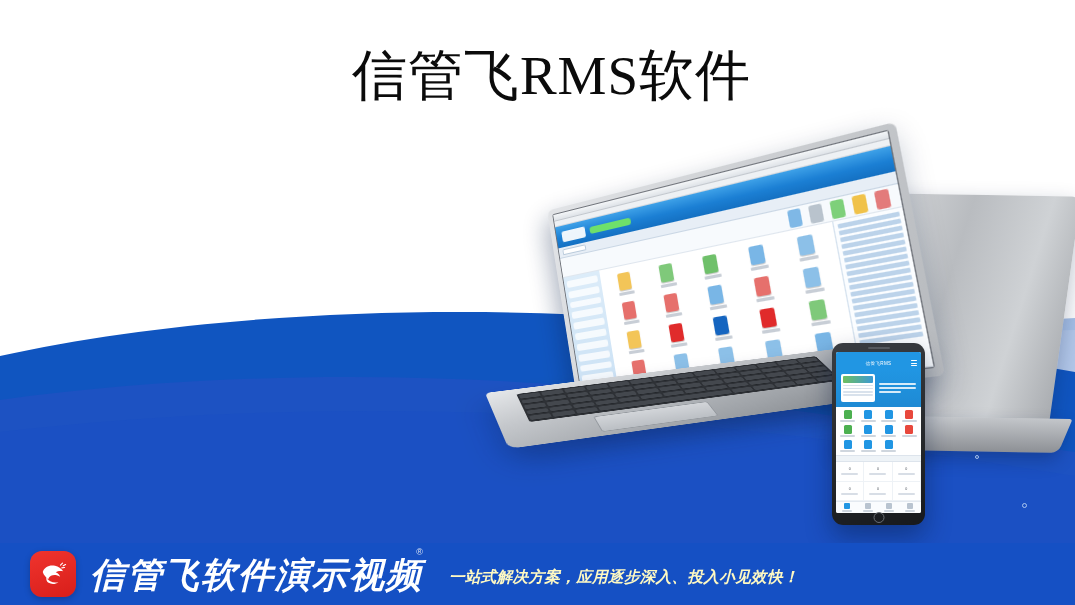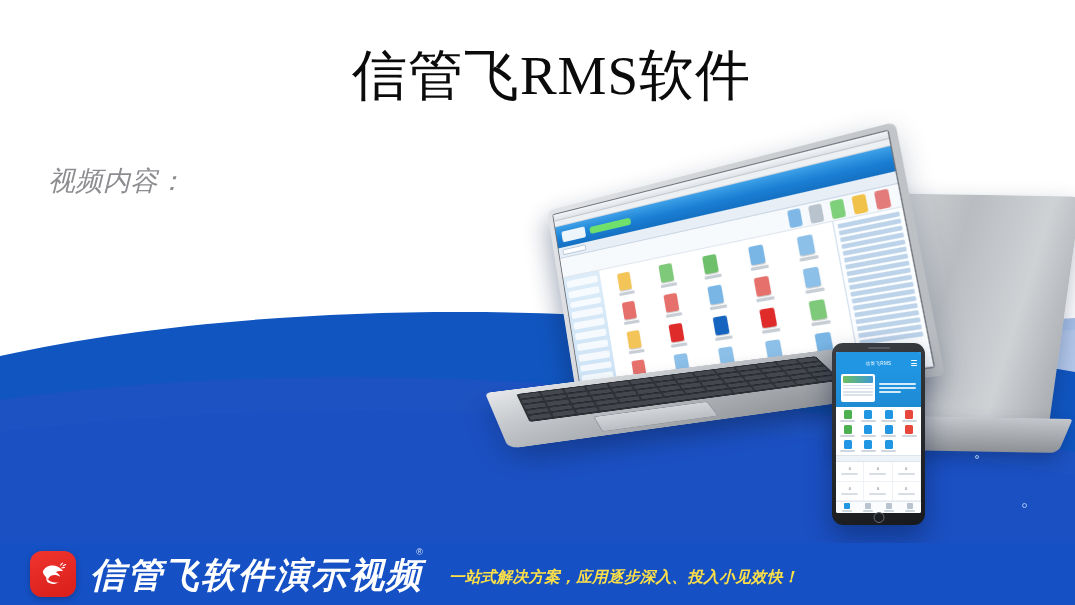--- a/index.html
+++ b/index.html
@@ -201,21 +201,21 @@
     color:#ffffff; font-weight:700; font-style:italic;
     font-size:35px; letter-spacing:2px; white-space:nowrap;
     position:relative; line-height:1;
     font-family:"Liberation Sans","DejaVu Sans",sans-serif;
   }
   .brand-name .reg{
     position:absolute; right:-2px; top:-9px;
     font-size:9px; font-style:normal; font-weight:400; opacity:.85;
   }
   .tagline{
-    color:#fde047; font-weight:700; font-style:italic;
+    color:#fef9c3; font-weight:700; font-style:italic;
     font-size:15.5px; letter-spacing:.4px; white-space:nowrap;
     margin-left:12px; margin-top:6px;
     font-family:"Liberation Sans","DejaVu Sans",sans-serif;
   }
 
   
   .dot{position:absolute;border-radius:50%;border:1px solid rgba(190,214,245,.85);background:transparent;z-index:7;}
 </style>
 </head>
 <body>
@@ -234,21 +234,20 @@
 
   <div class="dot" style="left:748px;top:560px;width:5px;height:5px;"></div>
   <div class="dot" style="left:897px;top:581px;width:5px;height:5px;"></div>
   <div class="dot" style="left:1022px;top:503px;width:5px;height:5px;"></div>
   <div class="dot" style="left:686px;top:602px;width:5px;height:5px;"></div>
   <div class="dot" style="left:975px;top:455px;width:4px;height:4px;"></div>
 
   <div class="title">信管飞RMS软件</div>
 
   <div class="body-copy">
-    <div>视频内容：</div>
   </div>
 
   <div class="devices">
 
     <div class="laptop-back"></div>
 
     <div class="laptop-front">
       <div class="lid">
         <div class="screen">
           <div class="scr-titlebar"></div>

